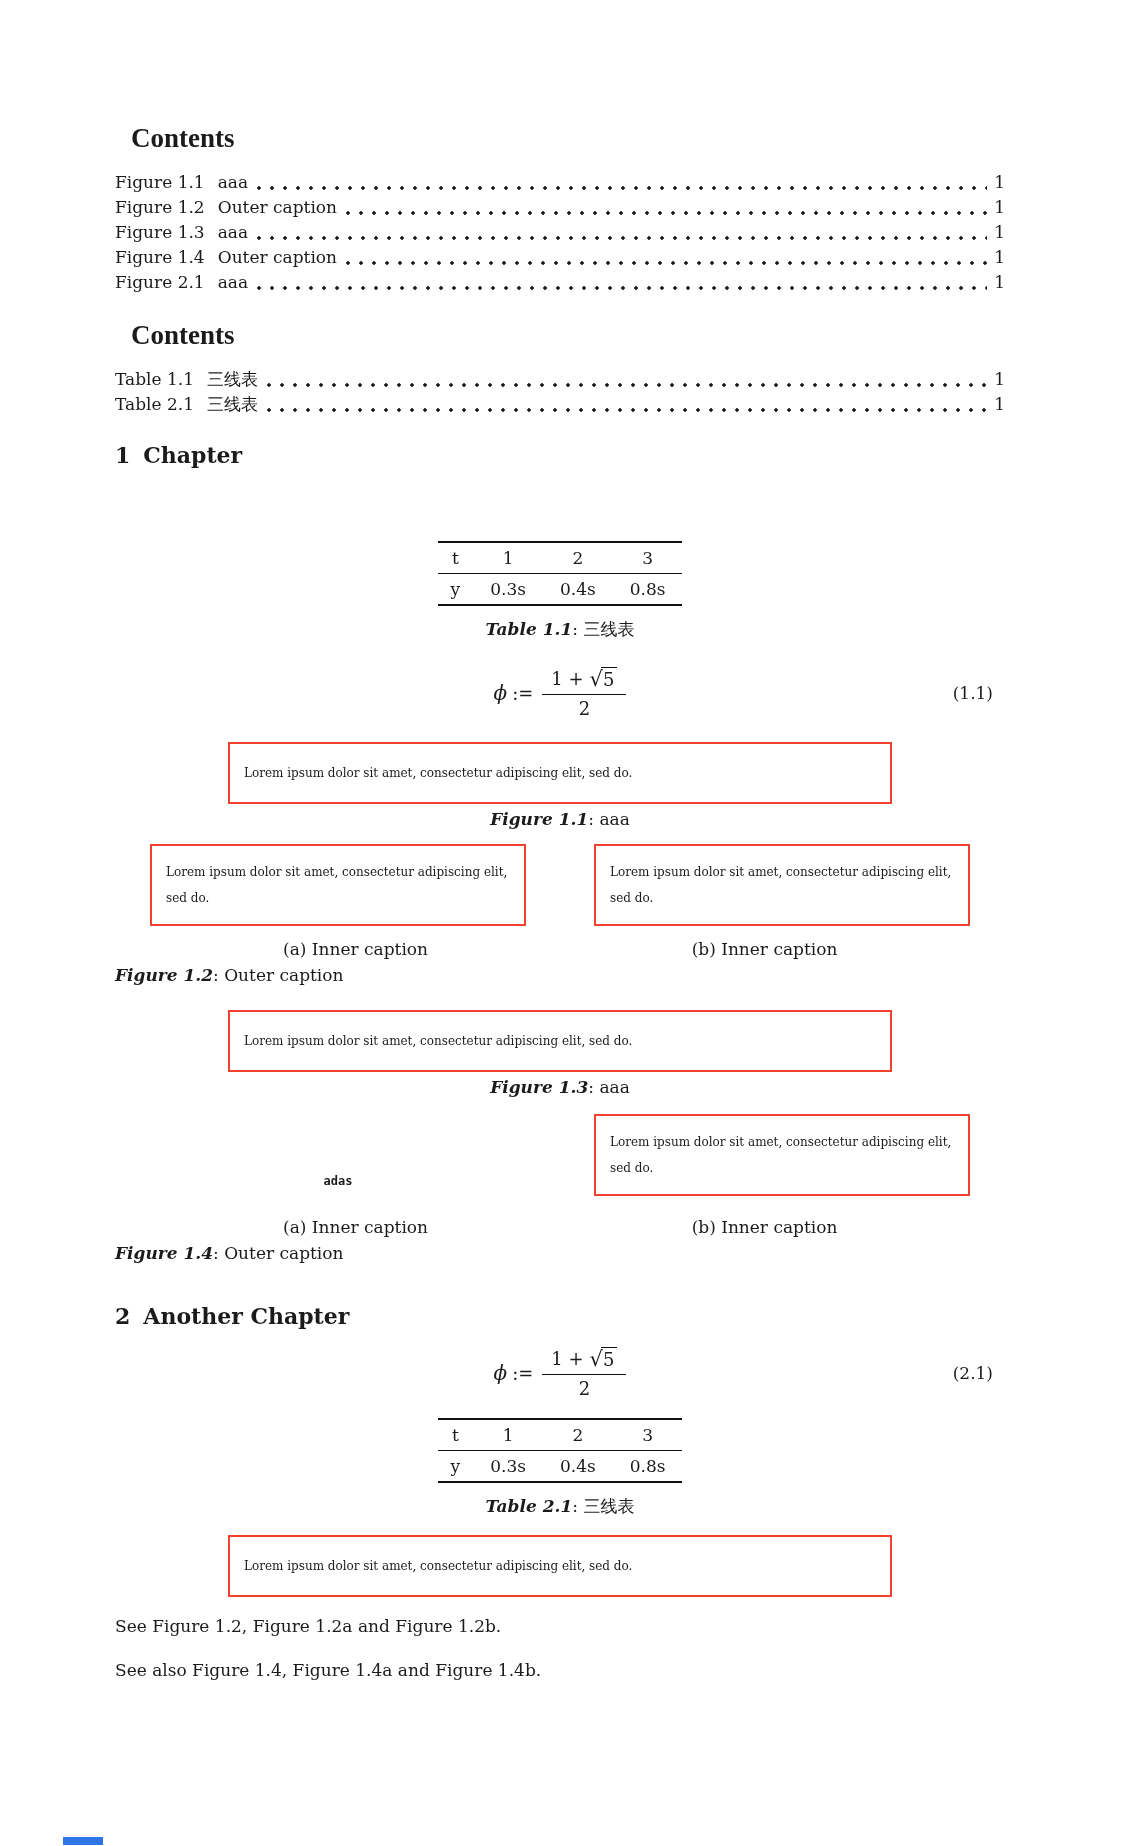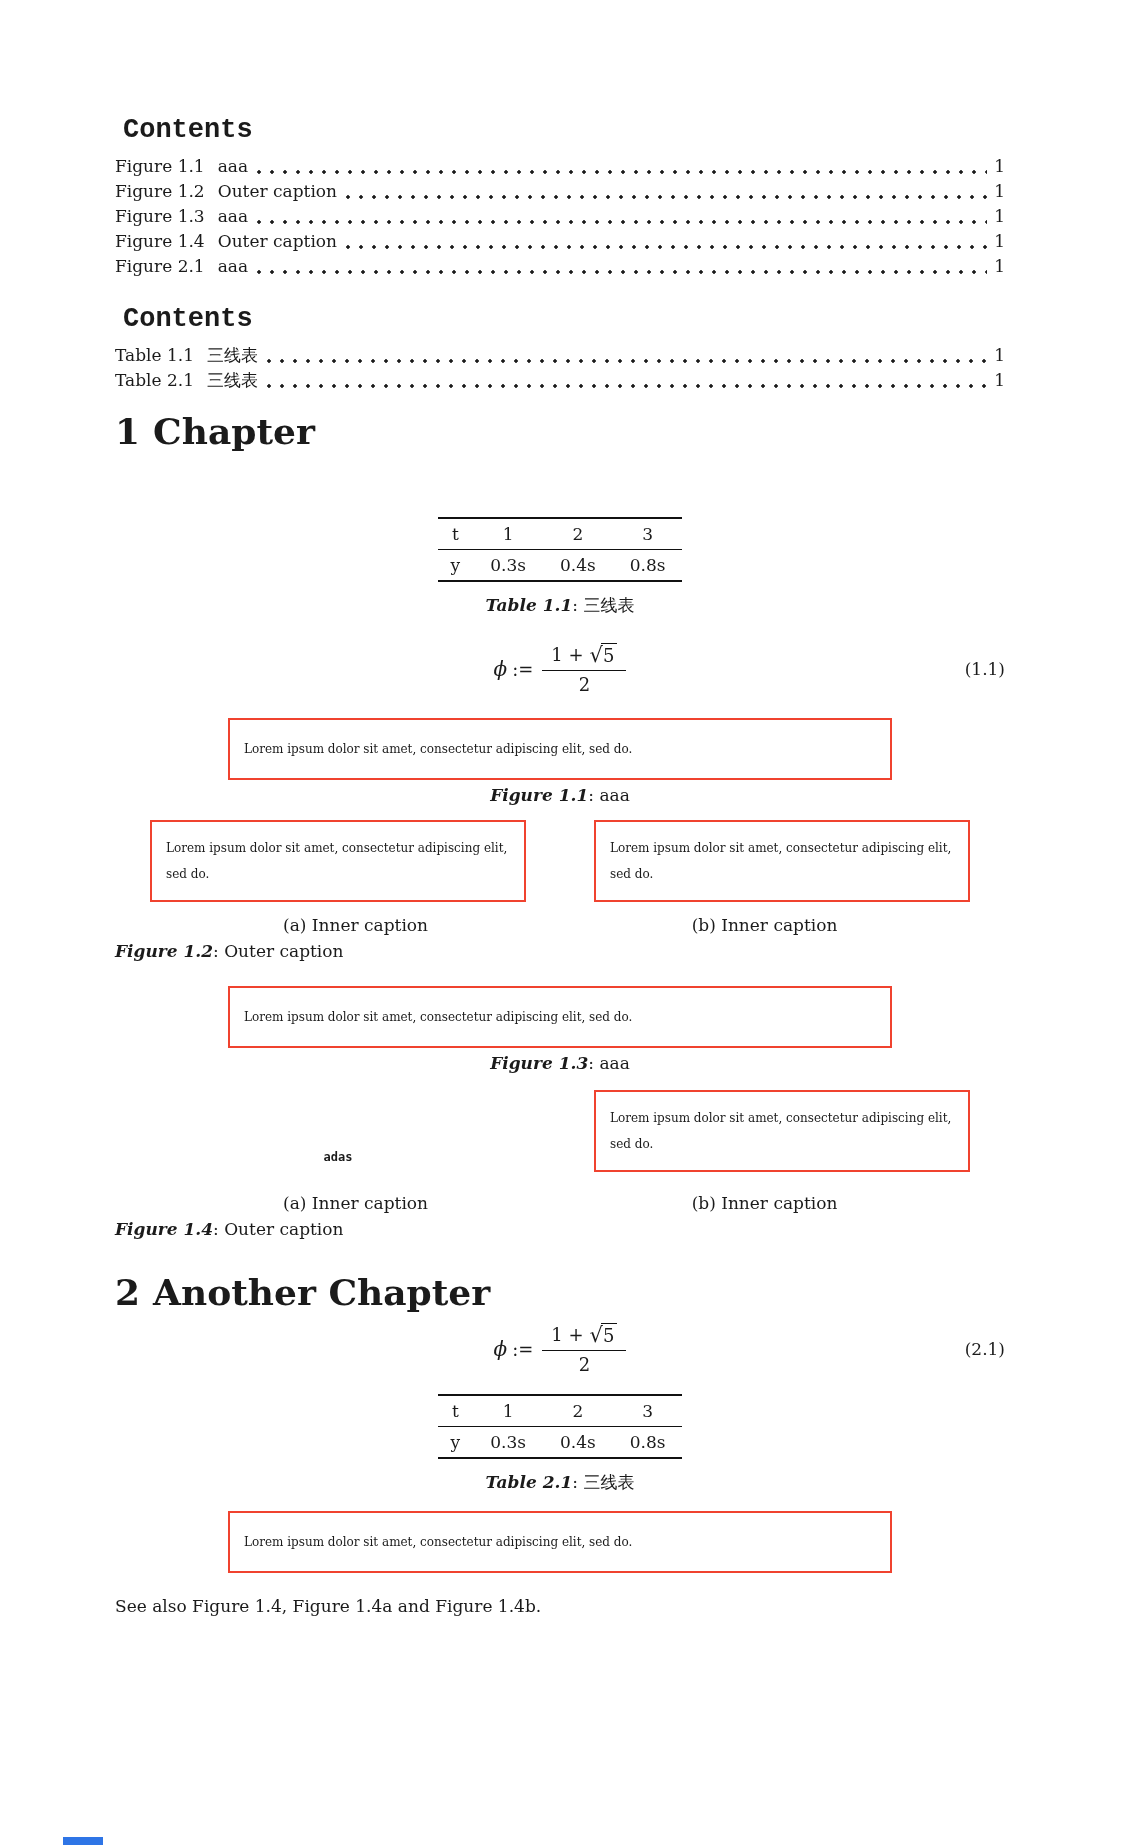--- a/index.html
+++ b/index.html
@@ -8,37 +8,37 @@
     width:1134px;height:1846px;
     box-sizing:border-box;
     padding:106px 129px 0 115px;
     background:#ffffff;
     font-family:"DejaVu Serif","Liberation Serif",serif;
     color:#1b1b1b;
     font-size:17px;
     overflow:hidden;
   }
   .toc-heading{
-    font-size:27px;font-weight:bold;margin:8px;line-height:32px;
-    font-family:Liberation Mono, monospace;
+    font-size:27px;font-weight:bold;margin:16px;line-height:32px;
+    font-family:Liberation Serif, serif;
   }
   .toc-list{margin-top:6px;}
   .toc-list.tables{margin-top:5px;}
   .toc-line{display:flex;align-items:baseline;line-height:25px;font-size:17px;}
   .toc-label{white-space:nowrap;}
   .toc-title{margin-left:13px;white-space:nowrap;}
   .leader{
     flex:1;align-self:flex-end;height:4px;margin:0 7px 5px 9px;
     background-image:radial-gradient(circle at 2px 2px,#1b1b1b 1.5px,transparent 1.9px);
     background-size:13px 4px;background-repeat:repeat-x;
   }
   .toc-page{white-space:nowrap;}
   .sec2{margin-top:24px;}
   .chapter-heading{
-    margin:22px 0 0 0;font-size:36px;font-weight:bold;line-height:32px;
+    margin:22px 0 0 0;font-size:22px;font-weight:bold;line-height:32px;
   }
   .chapter-heading .ch-num{margin-right:13px;}
   .chapter-heading.ch2{margin-top:36px;}
   .tablewrap{margin-top:70px;}
   .tablewrap.t2{margin-top:10px;}
   table.booktab{border-collapse:collapse;margin:0 auto;}
   table.booktab th,table.booktab td{
     font-weight:normal;font-size:17px;text-align:center;padding:5px 17px;
   }
   table.booktab th:first-child,table.booktab td:first-child{padding:5px 13px;}
@@ -49,21 +49,21 @@
   .eq-row{position:relative;display:flex;justify-content:center;align-items:center;margin-top:18px;min-height:70px;}
   .eq-row.eq2{margin-top:6px;}
   .eq-phi{font-style:italic;font-size:20px;}
   .eq-rel{margin:0 9px 0 5px;font-size:18px;}
   .frac{display:inline-flex;flex-direction:column;align-items:center;font-size:18px;}
   .frac-num{display:flex;align-items:flex-start;padding:0 9px 3px 9px;border-bottom:1.5px solid #111;line-height:24px;}
   .num-prefix{margin-right:6px;}
   .radical{font-size:21px;line-height:24px;}
   .radicand{border-top:1.6px solid #111;padding:1px 3px 0 2px;margin-left:-2px;line-height:22px;}
   .frac-den{padding-top:3px;line-height:22px;}
-  .eq-no{position:absolute;right:0;top:50%;transform:translateY(-50%);font-size:17px;}
+  .eq-no{position:absolute;right:12px;top:50%;transform:translateY(-50%);font-size:17px;}
   .figbox{
     box-sizing:border-box;border:2px solid var(--box-border,#f0432f);
     font-size:12px;line-height:26px;
   }
   .figbox.full{width:664px;margin:0 auto;padding:16px 14px;}
   .figbox.half{width:376px;padding:13px 14px;}
   .fig{margin-top:14px;}
   .fig.f13{margin-top:24px;}
   .fig.f14{margin-top:16px;}
   .fig.f21{margin-top:18px;}
@@ -253,16 +253,17 @@
         </tr>
       </tbody>
     </table>
     <div class="caption"><span class="cap-label">Table 2.1</span><span>: 三线表</span></div>
   </div>
 
   <div class="fig f21">
     <div class="figbox full">Lorem ipsum dolor sit amet, consectetur adipiscing elit, sed do.</div>
   </div>
 
+  <p class="para">See Figure 1.2, Figure 1.2a and Figure 1.2b.</p>
   <p class="para p2">See also Figure 1.4, Figure 1.4a and Figure 1.4b.</p>
 
   <div class="blue-bar"></div>
 </div>
 
 </body></html>

